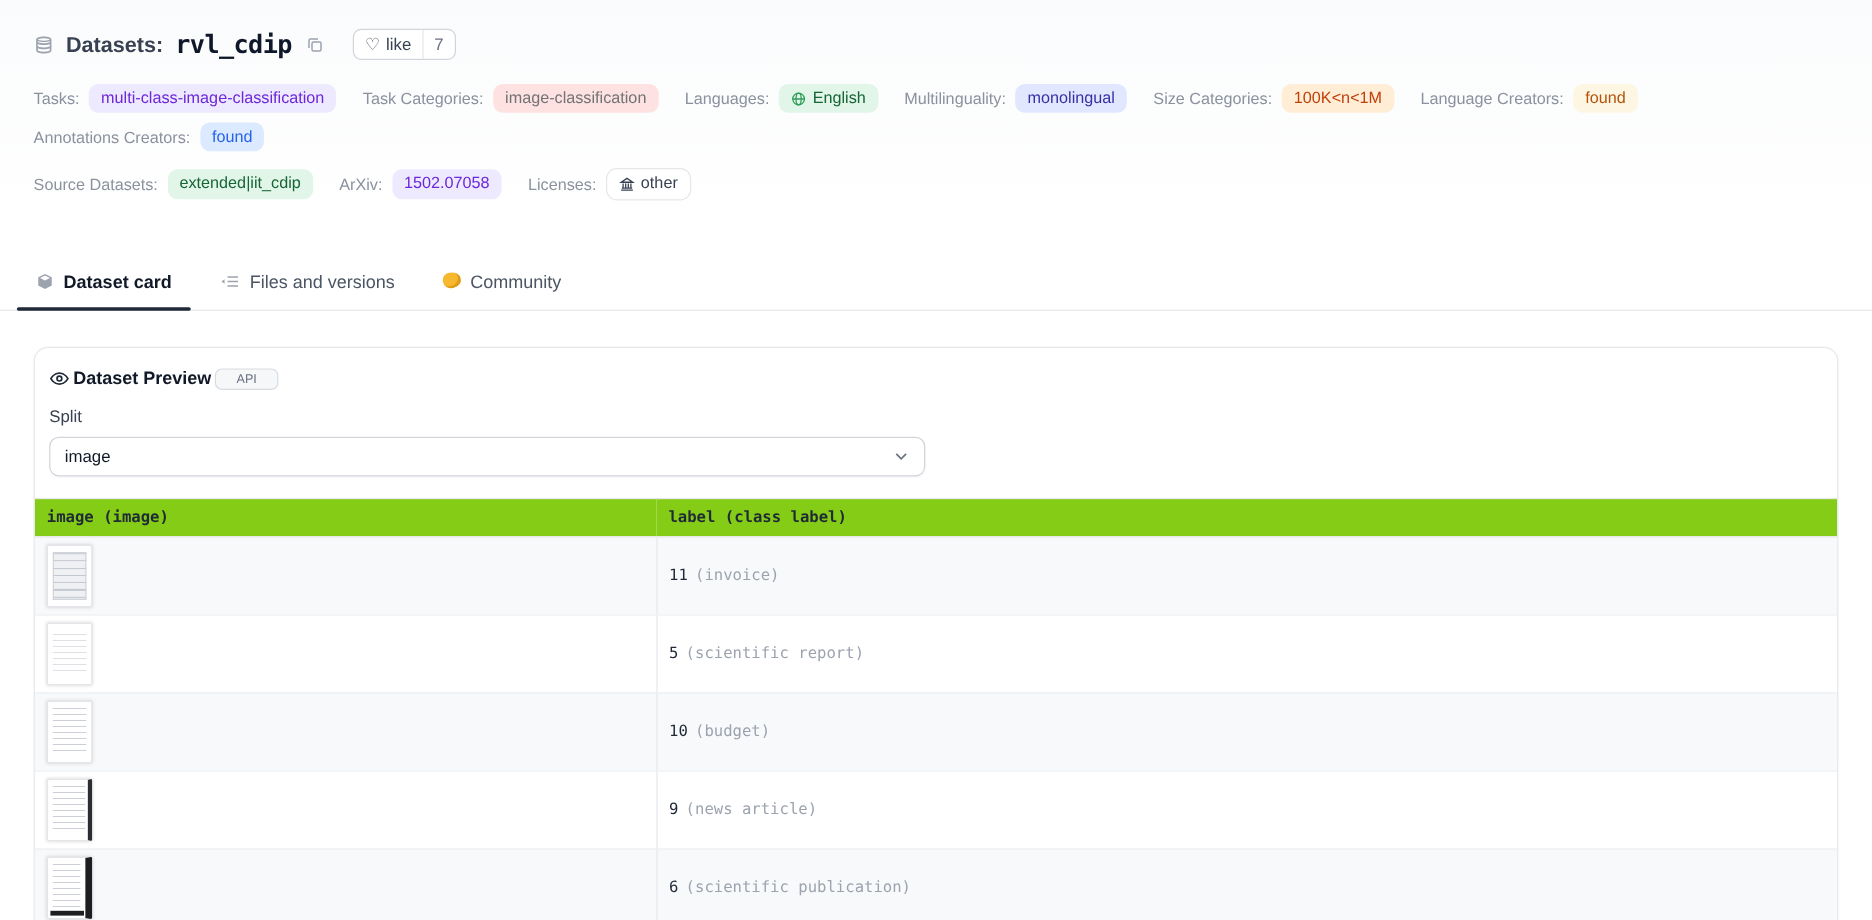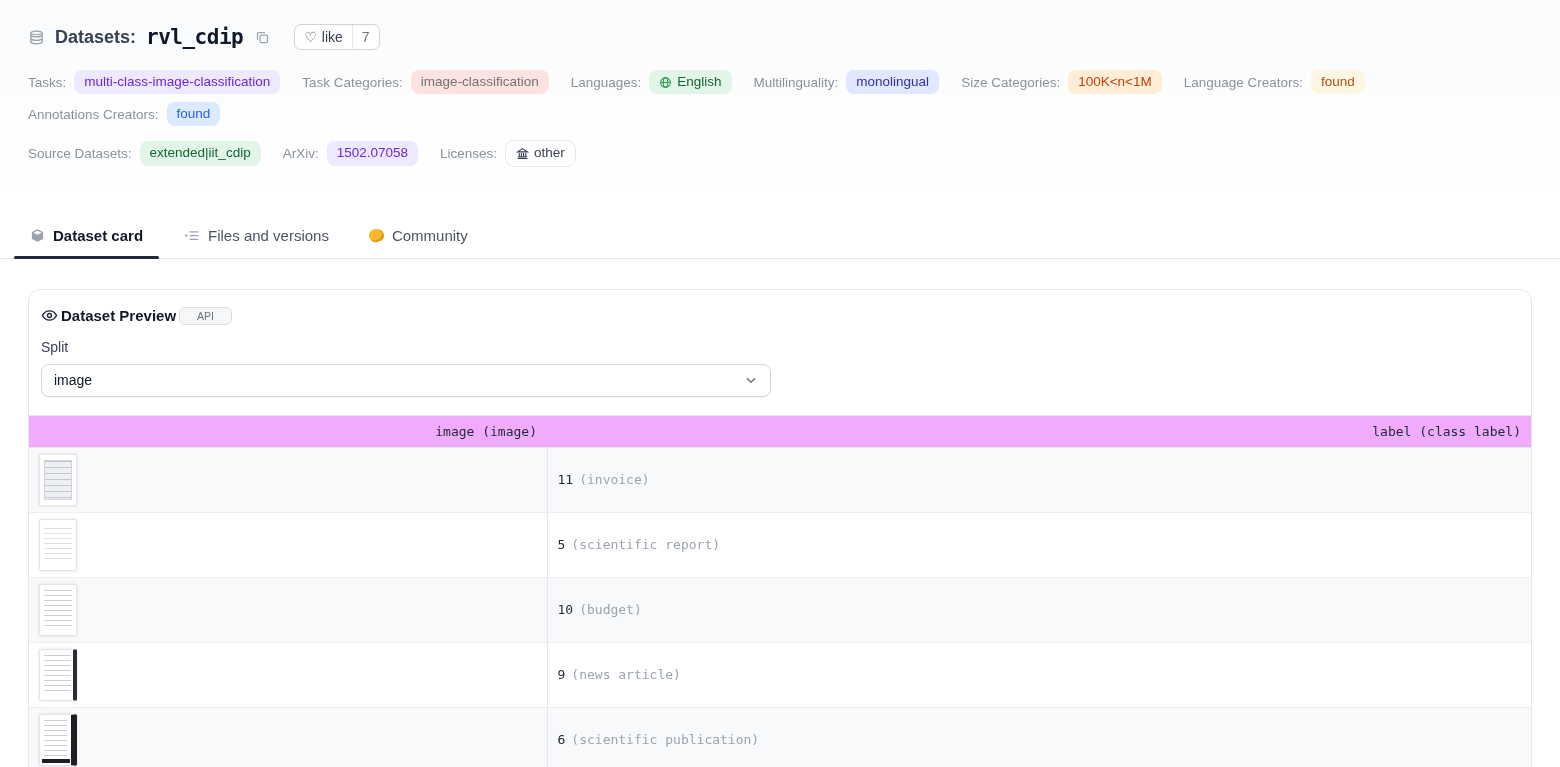--- a/index.html
+++ b/index.html
@@ -48,21 +48,21 @@
   .pill.blue    { background:#dbeafe; color:#2563eb; }
   .pill.violet  { background:#ede9fe; color:#6d28d9; }
   .pill.white   { background:#fff; color:#374151; border:1px solid #e5e7eb; border-radius:9px; }
 
   
   .tab-bar {
     display:flex; align-items:center; gap:36px; padding:0 28px;
     border-bottom:1px solid #e5e7eb; margin-top:26px; background:transparent;
   }
   .tab {
-    display:flex; align-items:center; gap:8px; font-size:15px; color:#4b5563;
+    display:flex; gap:8px; font-size:15px; color:#4b5563;
     padding:12px 2px 14px 2px; cursor:pointer; position:relative;
   }
   .tab.active { color:#111827; font-weight:700; }
   .tab.active::after {
     content:""; position:absolute; left:-14px; right:-14px; bottom:-1px;
     height:3px; background:#1f2937; border-radius:2px;
   }
   .tab-icon { display:flex; color:#9ca3af; }
   .emoji-hands {
     width:15px; height:13px; background:#f5b82e; border-radius:45% 55% 50% 50%;
@@ -86,23 +86,23 @@
     margin:9px 12px 0 12px; width:730px; height:33px; border:1px solid #d1d5db;
     border-radius:8px; background:#fff; display:flex; align-items:center;
     justify-content:space-between; padding:0 12px; font-size:14px; color:#111827;
     cursor:pointer; box-shadow:0 1px 1px rgba(0,0,0,0.03);
   }
   .chev { display:flex; color:#6b7280; }
 
   
   table.preview { border-collapse:collapse; width:100%; margin-top:18px; table-layout:fixed; }
   .preview th {
-    font-family:"DejaVu Sans Mono", monospace; font-size:13px; font-weight:400;
-    color:#1f2937; text-align:right; padding:8px 10px; border-top:1px solid #e5e7eb;
-    border-bottom:1px solid #e5e7eb; background:#f0abfc;
+    font-family:"DejaVu Sans Mono", monospace; font-size:13px; font-weight:700;
+    color:#1f2937; text-align:left; padding:8px 10px; border-top:1px solid #e5e7eb;
+    border-bottom:1px solid #e5e7eb; background:#84cc16;
   }
   .preview th:first-child { width:518px; }
   .preview td { padding:0 10px; vertical-align:middle; height:65px; }
   .preview td:first-child { border-right:1px solid #e5e7eb; }
   .preview tr.r { border-bottom:1px solid #eceef1; }
   .preview tr.alt { background:#f8f9fb; }
   .label-cell { font-family:"DejaVu Sans Mono", monospace; font-size:13px; }
   .label-num { color:#1f2937; }
   .label-txt { color:#9ca3af; margin-left:6px; }
 

